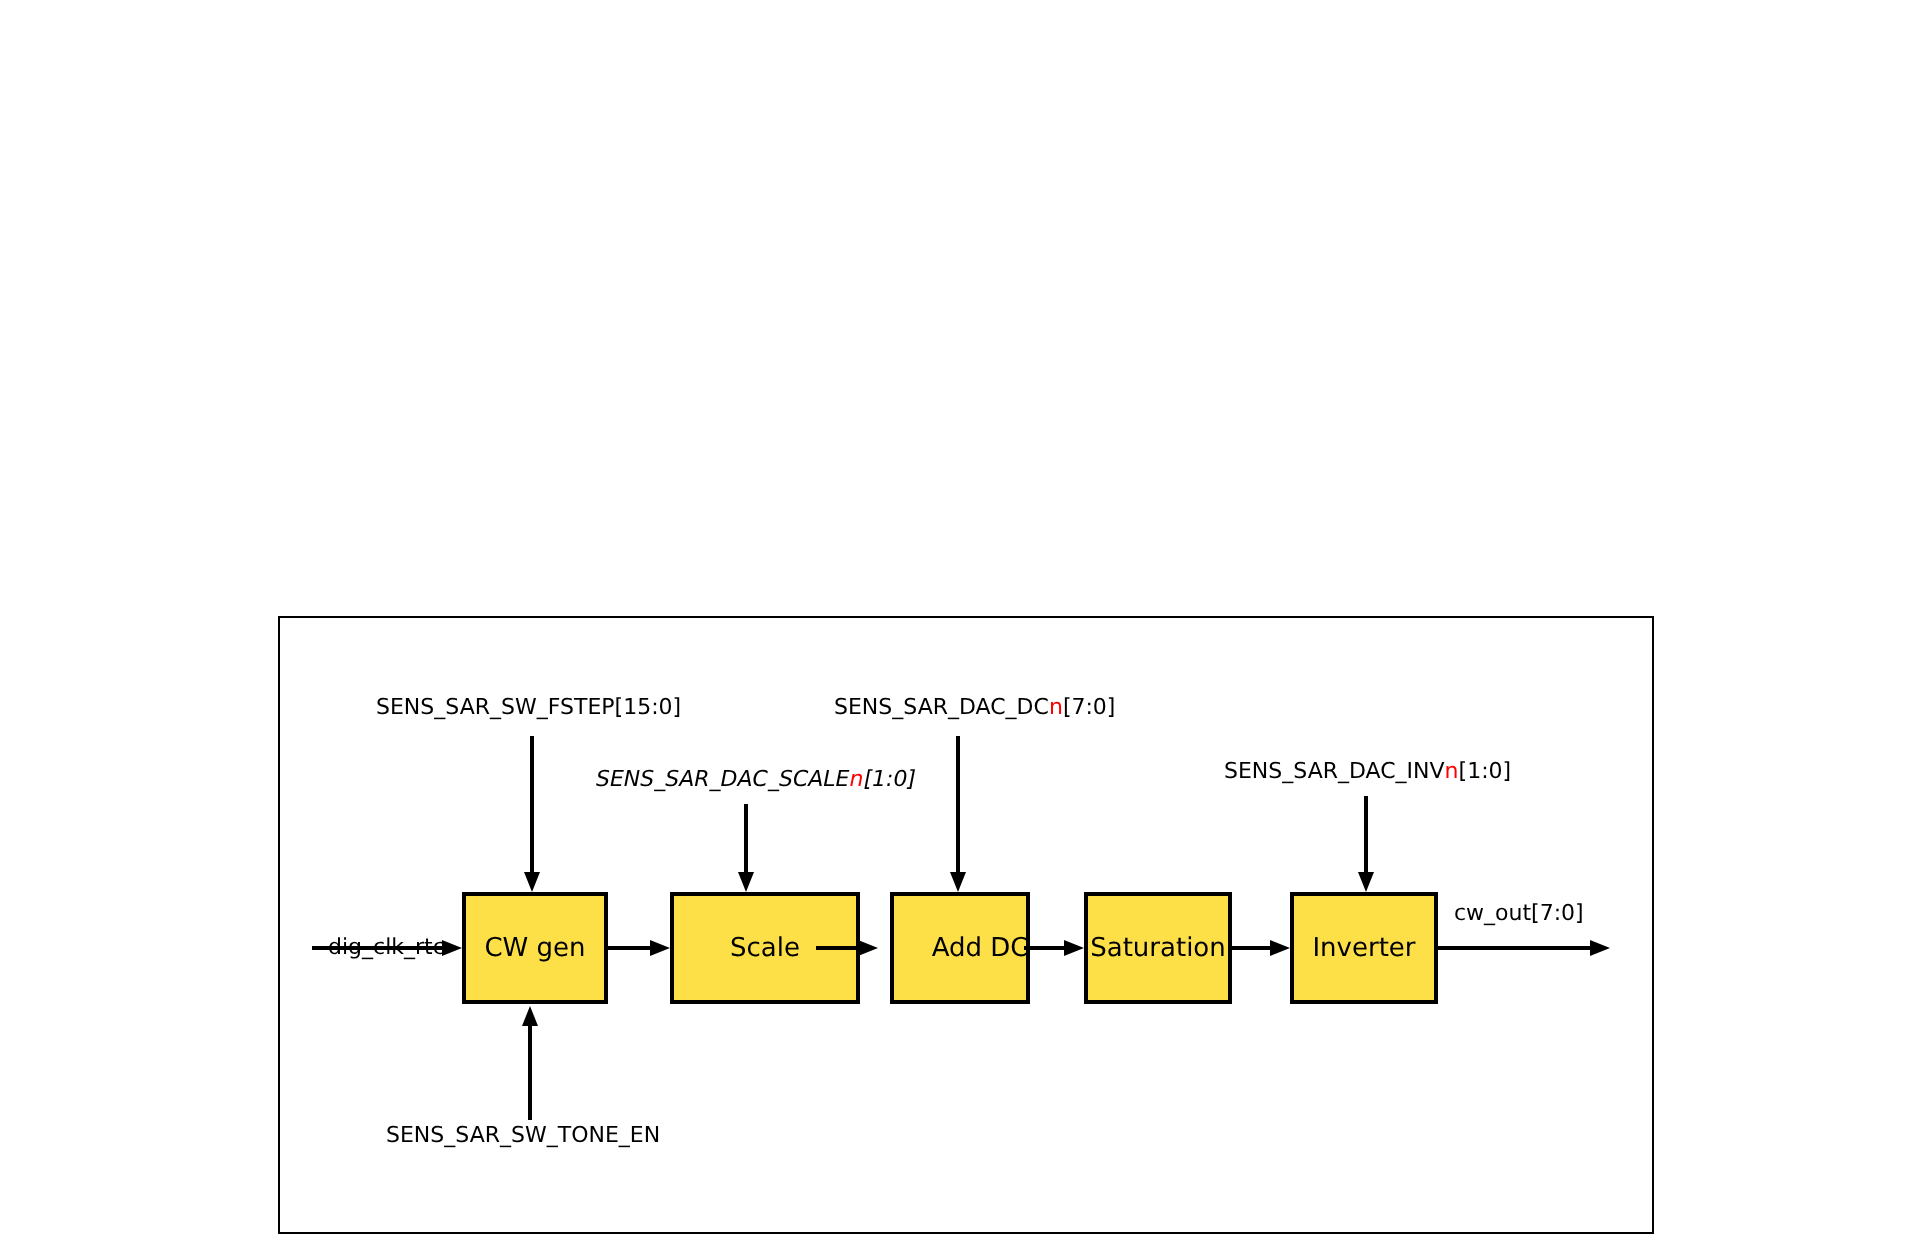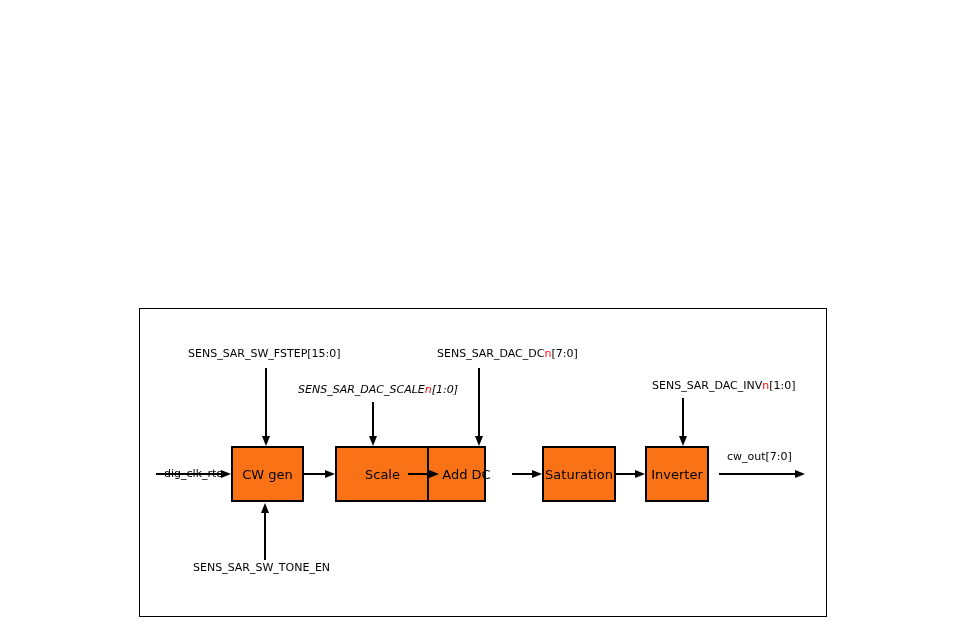--- a/index.html
+++ b/index.html
@@ -24,21 +24,21 @@
     border: 1.5px solid #000;
     box-sizing: border-box;
     background: #ffffff;
   }
   .block {
     position: absolute;
     top: 446px;
     height: 56px;
     border: 2px solid #000;
     box-sizing: border-box;
-    background: #f97316;
+    background: #fde047;
     display: flex;
     align-items: center;
     justify-content: center;
     font-size: 13px;
     color: #000;
     white-space: nowrap;
   }
   .hline {
     position: absolute;
     height: 1.5px;
@@ -86,27 +86,27 @@
 <div id="canvas">
 
   <div class="frame"></div>
 
   <div class="block" style="left:231px;width:73px;">
     <span>CW gen</span>
   </div>
   <div class="block" style="left:335px;width:95px;">
     <span>Scale</span>
   </div>
-  <div class="block" style="left:427px;width:59px;padding-left:20px;">
+  <div class="block" style="left:445px;width:70px;padding-left:20px;">
     <span>Add DC</span>
   </div>
   <div class="block" style="left:542px;width:74px;">
     <span>Saturation</span>
   </div>
-  <div class="block" style="left:645px;width:64px;">
+  <div class="block" style="left:645px;width:74px;">
     <span>Inverter</span>
   </div>
 
   <div class="hline" style="left:156px;width:66px;"></div>
   <div class="ah-right" style="left:221px;"></div>
 
   <div class="hline" style="left:304px;width:23px;"></div>
   <div class="ah-right" style="left:325px;"></div>
 
   <div class="hline" style="left:408px;width:23px;"></div>
@@ -136,29 +136,29 @@
   <div class="ah-up" style="left:261px;top:503px;"></div>
   <div class="vline" style="left:264px;top:512px;height:48px;"></div>
 
   <div class="lbl" style="left:164px;top:450px;margin-top:17px;">dig_clk_rtc</div>
   <div class="lbl" style="left:727px;top:450px;">cw_out[7:0]</div>
 
   <div class="lbl" style="left:188px;top:347px;">
     <span>SENS_SAR_SW_FSTEP[15:0]</span>
   </div>
 
-  <div class="lbl" style="left:437px;top:347px;">
+  <div class="lbl" style="left:417px;top:347px;">
     <span>SENS_SAR_DAC_DC</span><span class="red" style="color: rgb(255, 0, 0);">n</span><span>[7:0]</span>
   </div>
 
   <div class="lbl" style="left:298px;top:383px;font-style:italic;">
     <span>SENS_SAR_DAC_SCALE</span><span class="red" style="color: rgb(255, 0, 0);">n</span><span>[1:0]</span>
   </div>
 
-  <div class="lbl" style="left:612px;top:379px;margin-left:40px;">
+  <div class="lbl" style="left:612px;top:379px;">
     <span>SENS_SAR_DAC_INV</span><span class="red" style="color: rgb(255, 0, 0);">n</span><span>[1:0]</span>
   </div>
 
   <div class="lbl" style="left:193px;top:561px;">
     <span>SENS_SAR_SW_TONE_EN</span>
   </div>
 
 </div>
 
 </body></html>

